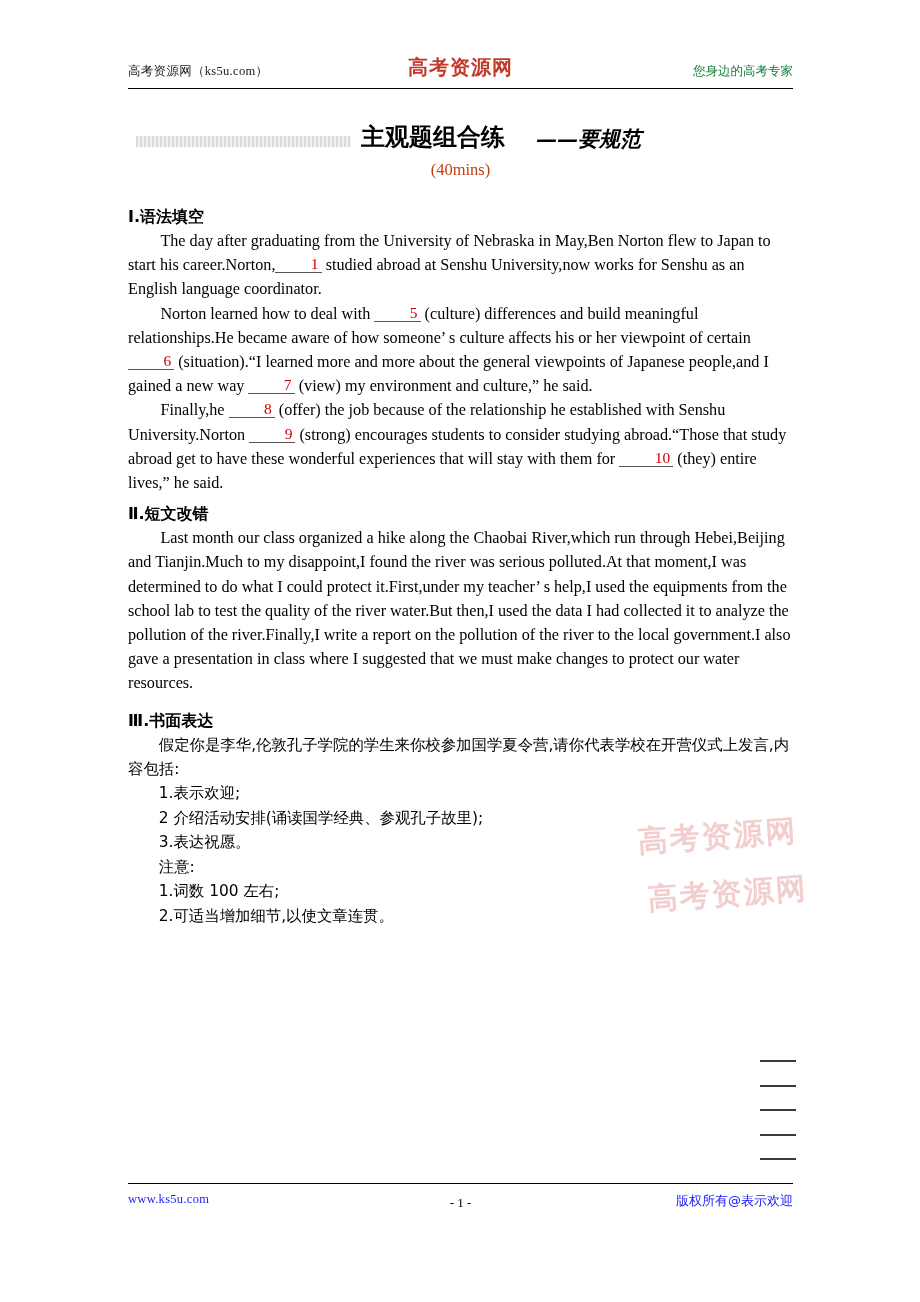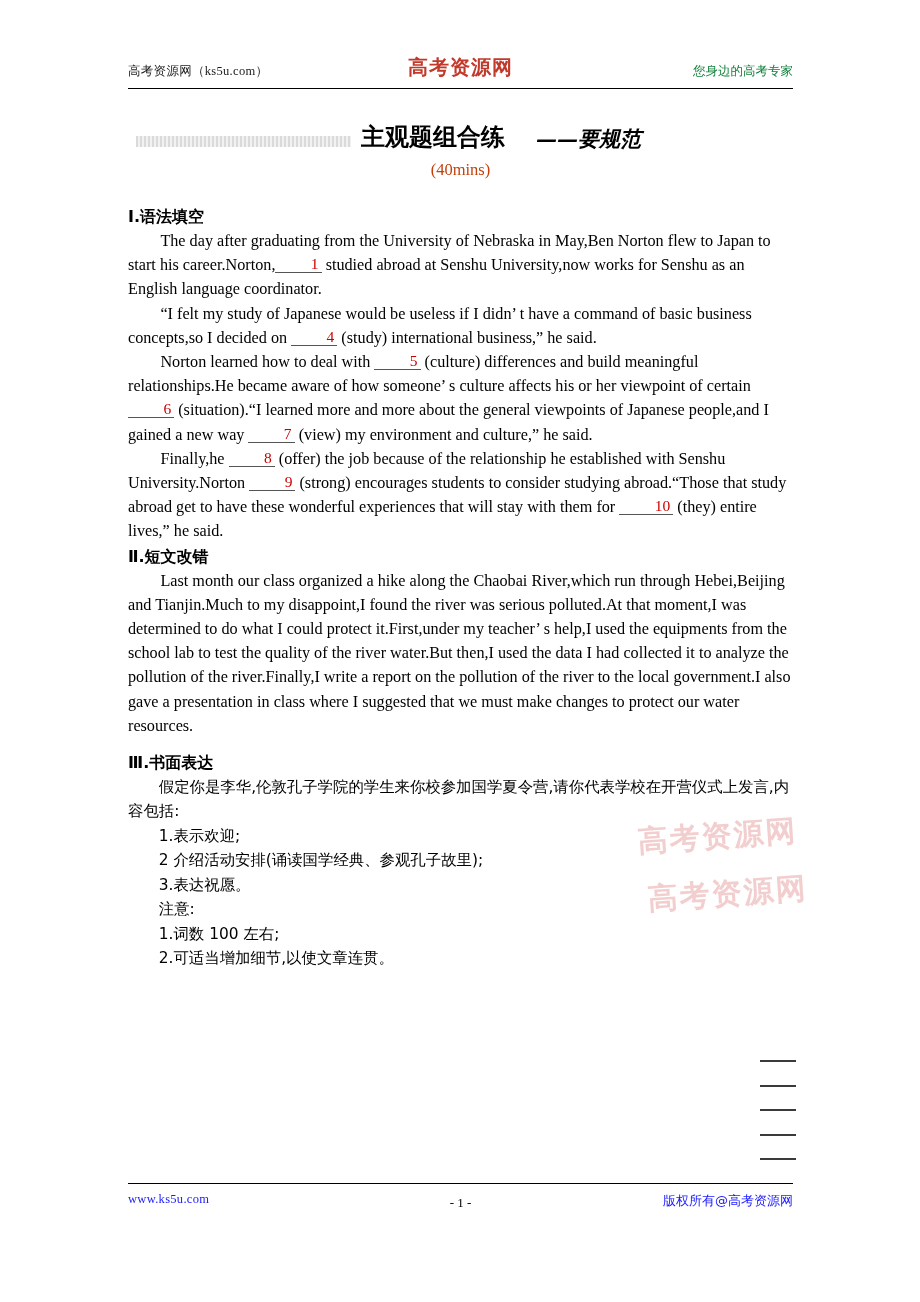--- a/index.html
+++ b/index.html
@@ -272,26 +272,25 @@
     <div class="title-main">主观题组合练</div>
     <div class="title-sub">——要规范</div>
   </div>
   <div class="title-time">(40mins)</div>
 
   <div class="content">
 
     <div class="sec-head">Ⅰ.语法填空</div>
     <div id="sec1-body">
         <p class="para">The day after graduating from the University of Nebraska in May,Ben Norton flew to Japan to start his career.Norton,<span class="blank">1</span> studied abroad at Senshu University,now works for Senshu as an English language coordinator.</p>
-        <p class="para">“I felt my study of Japanese would be useless if I didn’ t have a command of basic business concepts,so I decided on <span class="blank">4</span> (study) international business,” he said.</p>
         <p class="para">Norton learned how to deal with <span class="blank">5</span> (culture) differences and build meaningful relationships.He became aware of how someone’ s culture affects his or her viewpoint of certain <span class="blank">6</span> (situation).“I learned more and more about the general viewpoints of Japanese people,and I gained a new way <span class="blank">7</span> (view) my environment and culture,” he said.</p>
         <p class="para">Finally,he <span class="blank">8</span> (offer) the job because of the relationship he established with Senshu University.Norton <span class="blank">9</span> (strong) encourages students to consider studying abroad.“Those that study abroad get to have these wonderful experiences that will stay with them for <span class="blank">10</span> (they) entire lives,” he said.</p>
       </div>
 
-    <div class="sec-head" style="margin-top:2px;">Ⅱ.短文改错</div>
+    <div class="sec-head" style="margin-top:8px;">Ⅱ.短文改错</div>
     <p class="para">Last month our class organized a hike along the Chaobai River,which run through Hebei,Beijing and Tianjin.Much to my disappoint,I found the river was serious polluted.At that moment,I was determined to do what I could protect it.First,under my teacher’ s help,I used the equipments from the school lab to test the quality of the river water.But then,I used the data I had collected it to analyze the pollution of the river.Finally,I write a report on the pollution of the river to the local government.I also gave a presentation in class where I suggested that we must make changes to protect our water resources.</p>
 
     <div class="spacer-sm"></div>
 
     <div class="sec-head">Ⅲ.书面表达</div>
     <p class="cnpara">假定你是李华,伦敦孔子学院的学生来你校参加国学夏令营,请你代表学校在开营仪式上发言,内容包括:</p>
     <p class="cnline">1.表示欢迎;</p>
     <p class="cnline">2 介绍活动安排(诵读国学经典、参观孔子故里);</p>
     <p class="cnline">3.表达祝愿。</p>
     <p class="cnline">注意:</p>
@@ -309,16 +308,16 @@
       <div class="ans-line"></div>
       <div class="ans-line"></div>
       <div class="ans-line"></div>
       <div class="ans-line"></div>
     </div>
 
   <div class="footer-rule"></div>
   <div class="footer">
     <div class="footer-left">www.ks5u.com</div>
     <div class="footer-center">- 1 -</div>
-    <div class="footer-right">版权所有@高考资源网</div>
+    <div class="footer-right">版权所有@表示欢迎</div>
   </div>
 
 </div>
 
 </body></html>

